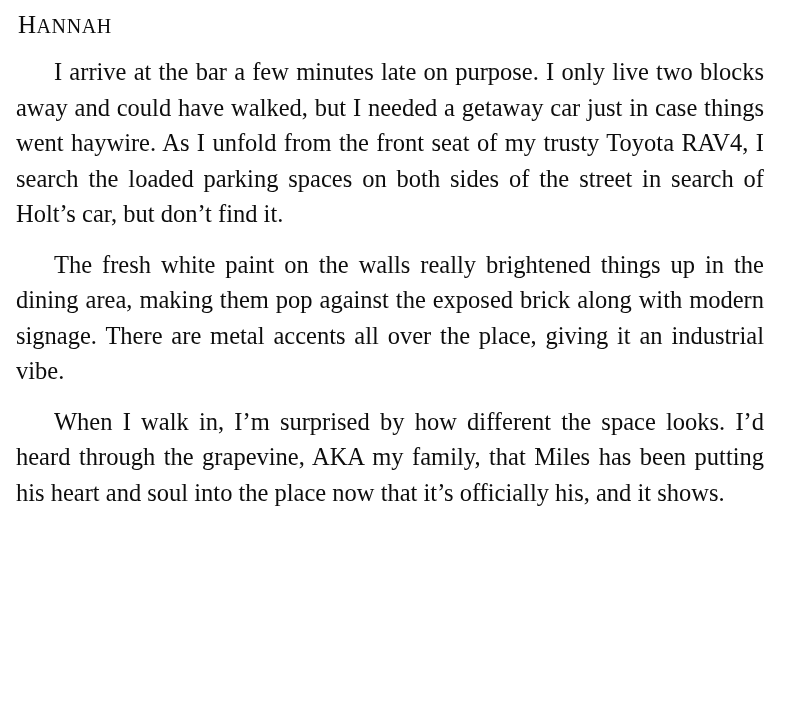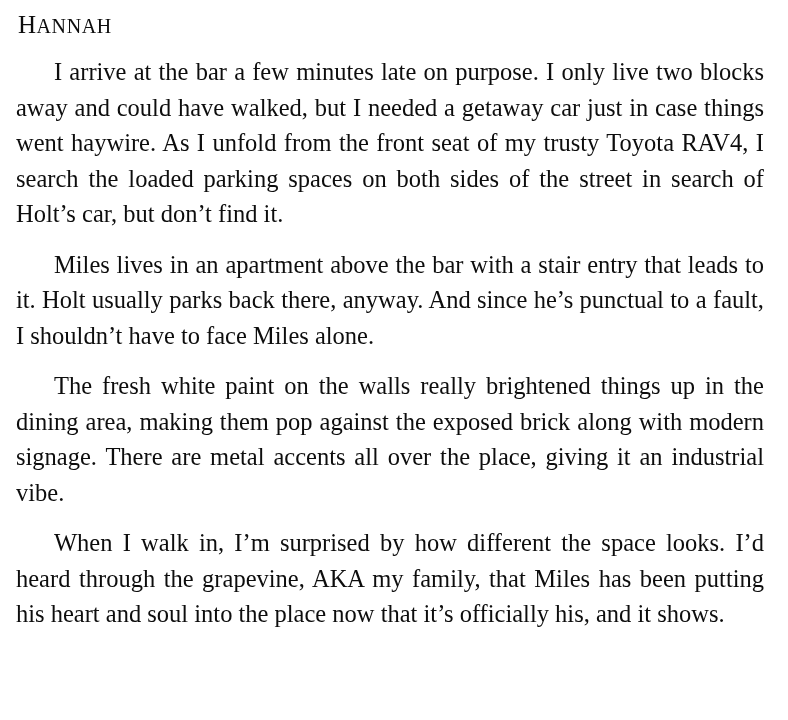--- a/index.html
+++ b/index.html
@@ -54,17 +54,16 @@
   }
 </style>
 </head>
 <body>
 
 <div class="page">
 
   <h1 class="chapter-heading"><span class="initial">H</span><span class="rest">annah</span></h1>
 
   <p class="body-par">I arrive at the bar a few minutes late on purpose. I only live two blocks away and could have walked, but I needed a getaway car just in case things went haywire. As I unfold from the front seat of my trusty Toyota RAV4, I search the loaded parking spaces on both sides of the street in search of Holt’s car, but don’t find it.</p>
-  <p class="body-par">Miles lives in an apartment above the bar with a stair entry that leads to it. Holt usually parks back there, anyway. And since he’s punctual to a fault, I shouldn’t have to face Miles alone.</p>
   <p class="body-par">The fresh white paint on the walls really brightened things up in the dining area, making them pop against the exposed brick along with modern signage. There are metal accents all over the place, giving it an industrial vibe.</p>
   <p class="body-par">When I walk in, I’m surprised by how different the space looks. I’d heard through the grapevine, AKA my family, that Miles has been putting his heart and soul into the place now that it’s officially his, and it shows.</p>
 
 </div>
 
 </body></html>

